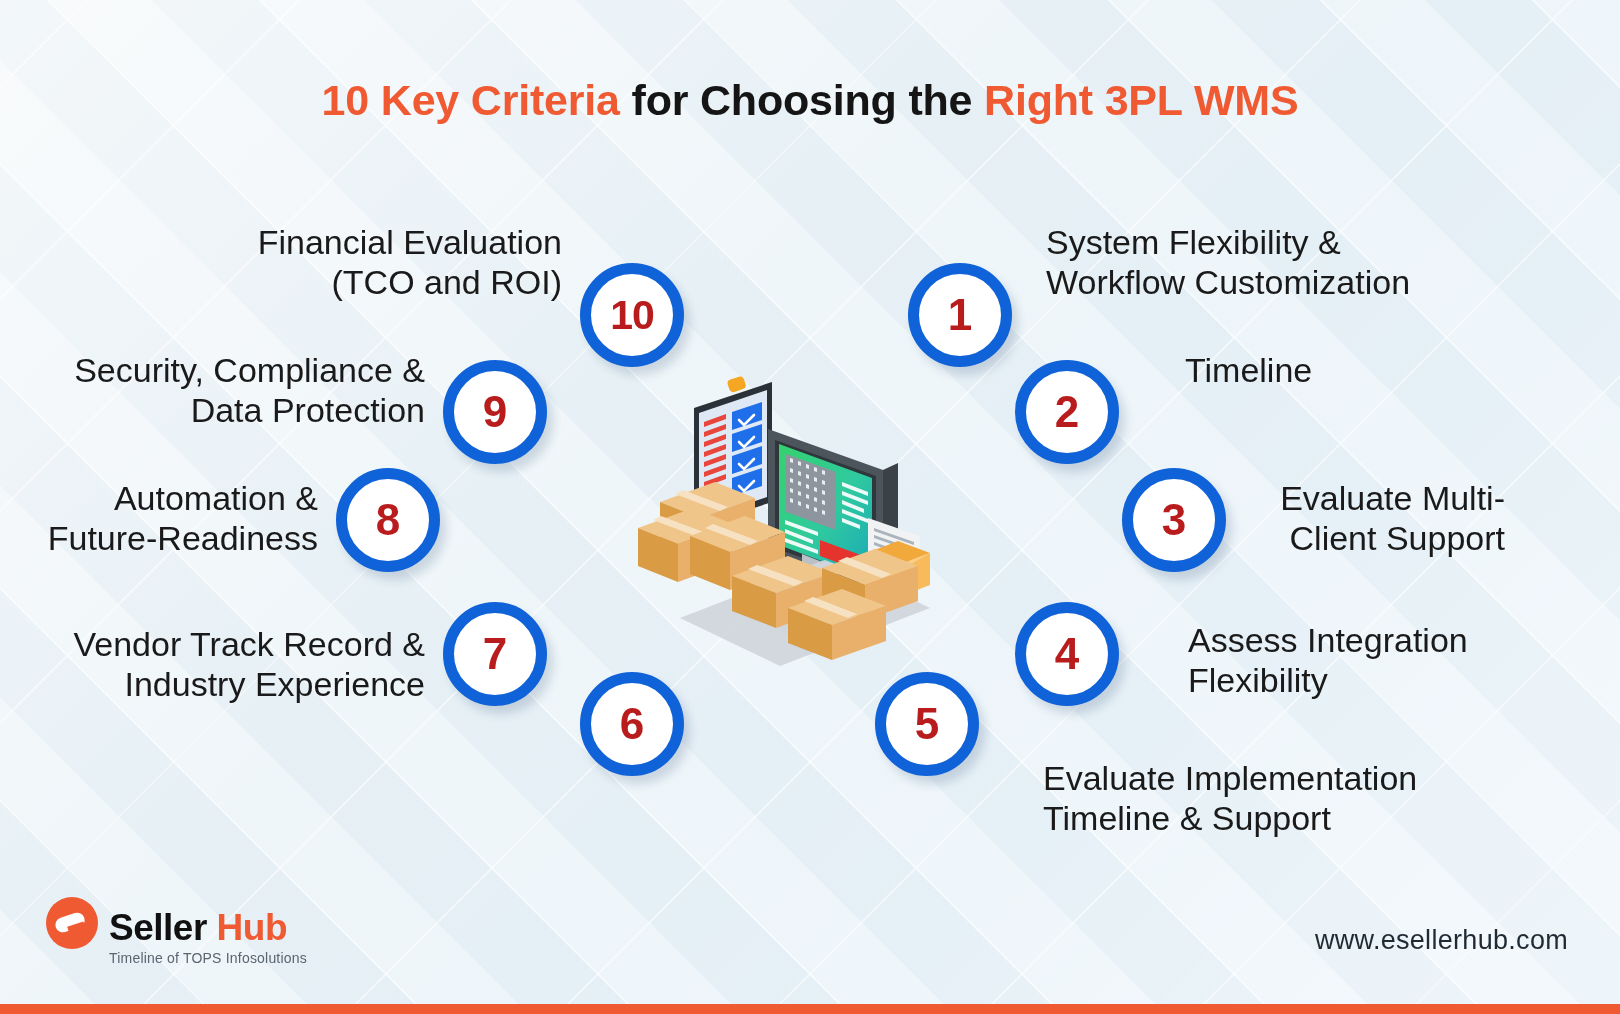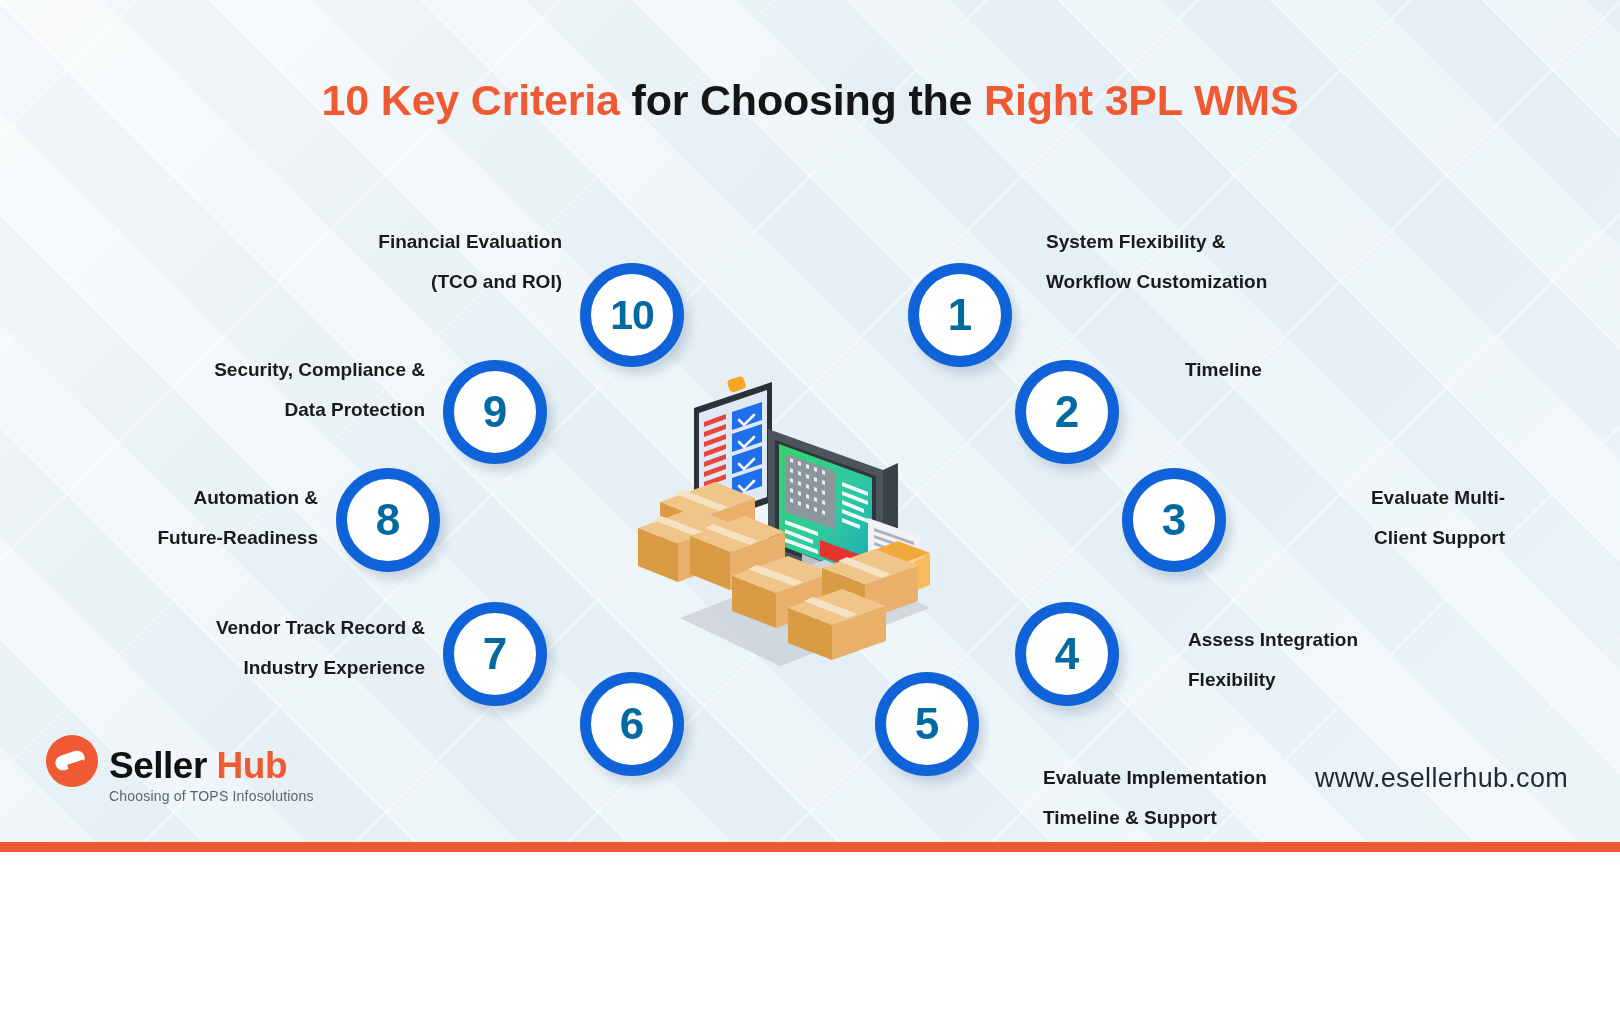--- a/index.html
+++ b/index.html
@@ -3,21 +3,21 @@
 <meta charset="utf-8">
 <style>
   * { box-sizing: border-box; margin: 0; padding: 0; }
   html, body {
     width: 1620px; height: 1014px;
     font-family: "Liberation Sans", sans-serif;
     overflow: hidden;
   }
   #stage {
     position: relative;
-    width: 1620px; height: 852px;
+    width: 1620px; height: 1014px;
     background: linear-gradient(135deg, #eef4f7 0%, #e9f2f7 35%, #e6f1f8 70%, #e9f3f8 100%);
     overflow: hidden;
   }
   
   #bg-pattern {
     position: absolute; inset: 0;
     background-image:
       repeating-linear-gradient(45deg, rgba(255,255,255,0.55) 0 2px, rgba(255,255,255,0) 2px 150px),
       repeating-linear-gradient(-45deg, rgba(255,255,255,0.55) 0 2px, rgba(255,255,255,0) 2px 150px),
       repeating-linear-gradient(45deg, rgba(255,255,255,0.30) 0 74px, rgba(214,226,234,0.18) 74px 150px);
@@ -45,33 +45,33 @@
 
   
   .node-circle {
     position: absolute;
     width: 104px; height: 104px;
     border-radius: 50%;
     background: #ffffff;
     border: 11px solid #0F62D8;
     display: flex; align-items: center; justify-content: center;
     font-size: 44px; font-weight: 700;
-    color: #0369a1;
+    color: #b91c1c;
     box-shadow: 6px 8px 10px rgba(40,70,110,0.18);
     z-index: 5;
   }
   .node-circle.wide { font-size: 41px; letter-spacing: -1px; }
 
   
   .node-label {
     position: absolute;
-    font-size: 19px;
+    font-size: 34px;
     line-height: 40px;
     color: #1a1a1a;
-    font-weight: 700;
+    font-weight: 400;
     z-index: 4;
     white-space: nowrap;
   }
   .node-label.right { text-align: right; }
   .node-label.left  { text-align: left; }
 
   
   #illustration { position: absolute; left: 620px; top: 370px; width: 340px; height: 310px; z-index: 2; }
 
   
@@ -291,21 +291,21 @@
     <div>Assess Integration</div>
     <div>Flexibility</div>
   </div>
 
   <div class="node-label left" style="left:1043px; top:758px;">
     <div>Evaluate Implementation</div>
     <div>Timeline &amp; Support</div>
   </div>
 
 
-  <div class="node-label right" style="left:0px; top:608px; width:425px;">
+  <div class="node-label right" style="left:0px; top:624px; width:425px;">
     <div>Vendor Track Record &amp;</div>
     <div>Industry Experience</div>
   </div>
 
   <div class="node-label right" style="left:0px; top:478px; width:318px;">
     <div>Automation &amp;</div>
     <div>Future-Readiness</div>
   </div>
 
   <div class="node-label right" style="left:0px; top:350px; width:425px;">
@@ -316,19 +316,19 @@
   <div class="node-label right" style="left:100px; top:222px; width:462px;">
     <div>Financial Evaluation</div>
     <div>(TCO and ROI)</div>
   </div>
 
   <div id="logo-block">
     <div id="logo-row">
       <div id="logo-mark"></div>
       <div id="logo-text"><span>Seller</span><span class="hub"> Hub</span></div>
     </div>
-    <div id="logo-sub">Choosing of TOPS Infosolutions</div>
+    <div id="logo-sub">Timeline of TOPS Infosolutions</div>
   </div>
 
   <div id="site-url">www.esellerhub.com</div>
 
   <div id="footer-bar"></div>
 </div>
 
 </body></html>

